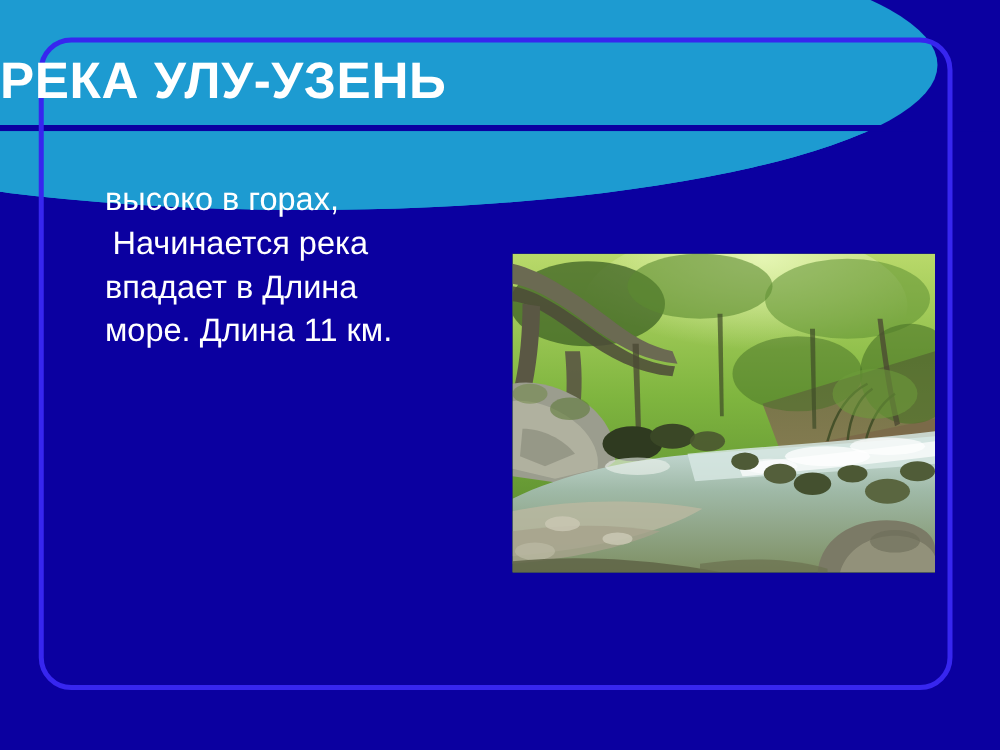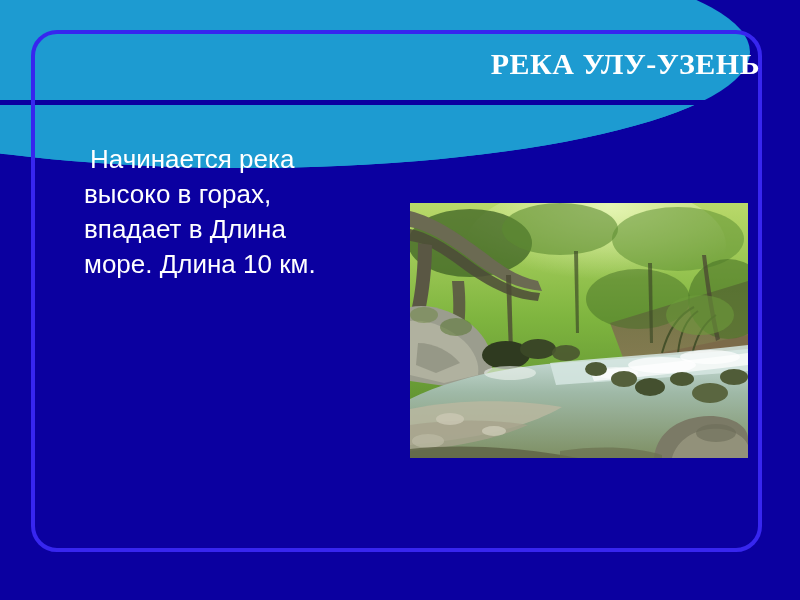--- a/index.html
+++ b/index.html
@@ -58,28 +58,27 @@
     background: #1d9bd1;
     border-radius: 50% / 50%;
     clip-path: inset(169px 0 0 0);
   }
 
   #title-text {
     position: absolute;
     left: 0;
     top: 44px;
     width: 760px;
-    text-align: right;
+    text-align: left;
     color: #ffffff;
-    font-size: 30px;
+    font-size: 41px;
     font-weight: bold;
     letter-spacing: 0.5px;
     line-height: 40px;
     white-space: nowrap;
-    font-family: Liberation Serif, serif;
   }
 
   
   #body-text {
     position: absolute;
     left: 78px;
     top: 142px;
     width: 330px;
     color: #ffffff;
     font-size: 26px;
@@ -119,24 +118,24 @@
 
   <div id="title-banner"></div>
   <div id="banner-split"></div>
   <div id="banner-lower"></div>
 
   <div id="frame"></div>
 
   <div id="title-text">РЕКА УЛУ-УЗЕНЬ</div>
 
   <div id="body-text">
+    <div class="line pad">высоко в горах,</div>
     <div class="line indent">Начинается река</div>
-    <div class="line pad">высоко в горах,</div>
     <div class="line pad">впадает в Длина</div>
-    <div class="line pad">море. Длина 10 км.</div>
+    <div class="line pad">море. Длина 11 км.</div>
   </div>
 
   <div id="photo">
     <svg viewBox="0 0 338 255" preserveAspectRatio="none">
       <defs>
         <linearGradient id="canopy" x1="0" y1="0" x2="0" y2="1">
           <stop offset="0%" stop-color="#b9d96a"></stop>
           <stop offset="45%" stop-color="#7fb53f"></stop>
           <stop offset="100%" stop-color="#4f7f2a"></stop>
         </linearGradient>

